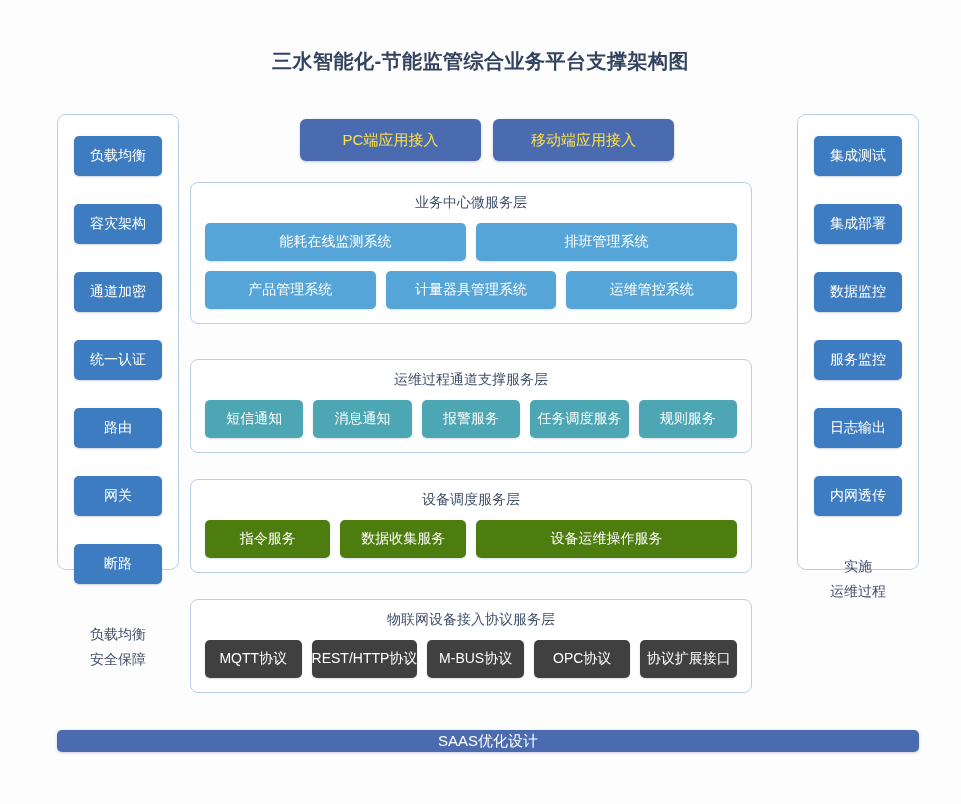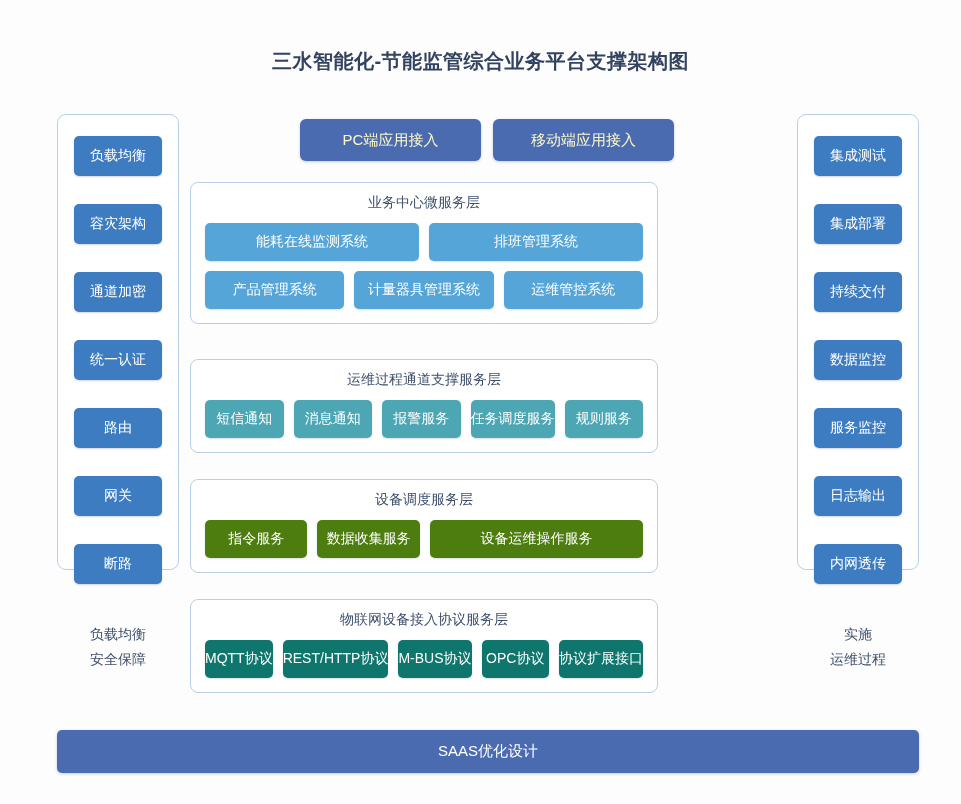--- a/index.html
+++ b/index.html
@@ -81,33 +81,33 @@
     left: 300px;
     width: 374px;
     display: flex;
     justify-content: space-between;
   }
   .access-btn {
     width: 181px;
     height: 42px;
     background: #4a6bb0;
     border-radius: 6px;
-    color: #fef9c3;
+    color: #fde047;
     font-size: 15px;
     display: flex;
     align-items: center;
     justify-content: center;
     box-shadow: 0 1px 3px rgba(40,60,110,0.25);
   }
 
   
   .layer {
     position: absolute;
     left: 190px;
-    width: 468px;
+    width: 562px;
     border: 1px solid #b9cfe8;
     border-radius: 8px;
     background: #ffffff;
     box-sizing: border-box;
     padding: 11px 14px 14px 14px;
   }
   .layer-title {
     text-align: center;
     font-size: 14px;
     color: #3f4f6b;
@@ -138,29 +138,29 @@
   .layer-business  { top: 182px; }
   .layer-business  .node { background: #56a5d8; }
 
   .layer-ops       { top: 359px; }
   .layer-ops       .node { background: #4da6b3; }
 
   .layer-device    { top: 479px; }
   .layer-device    .node { background: #4d7c0f; }
 
   .layer-iot       { top: 599px; }
-  .layer-iot       .node { background: #0f766e; }
+  .layer-iot       .node { background: #404040; }
 
   
   .saas-bar {
     position: absolute;
     left: 57px;
     top: 730px;
     width: 862px;
-    height: 43px;
+    height: 22px;
     background: #4a6bb0;
     border-radius: 5px;
     color: #ffffff;
     font-size: 15px;
     display: flex;
     align-items: center;
     justify-content: center;
     box-shadow: 0 1px 3px rgba(40,60,110,0.25);
   }
 </style>
@@ -183,21 +183,20 @@
       <div class="side-footer">
       <div>负载均衡</div>
       <div>安全保障</div>
     </div>
   </div>
 
   <div class="side-col right">
     <div style="display:contents"></div>
     <div class="side-box">集成测试</div>
       <div class="side-box">集成部署</div>
-      <div class="side-box">持续交付</div>
       <div class="side-box">数据监控</div>
       <div class="side-box">服务监控</div>
       <div class="side-box">日志输出</div>
       <div class="side-box">内网透传</div>
       <div class="side-footer">
       <div>实施</div>
       <div>运维过程</div>
     </div>
   </div>
 

